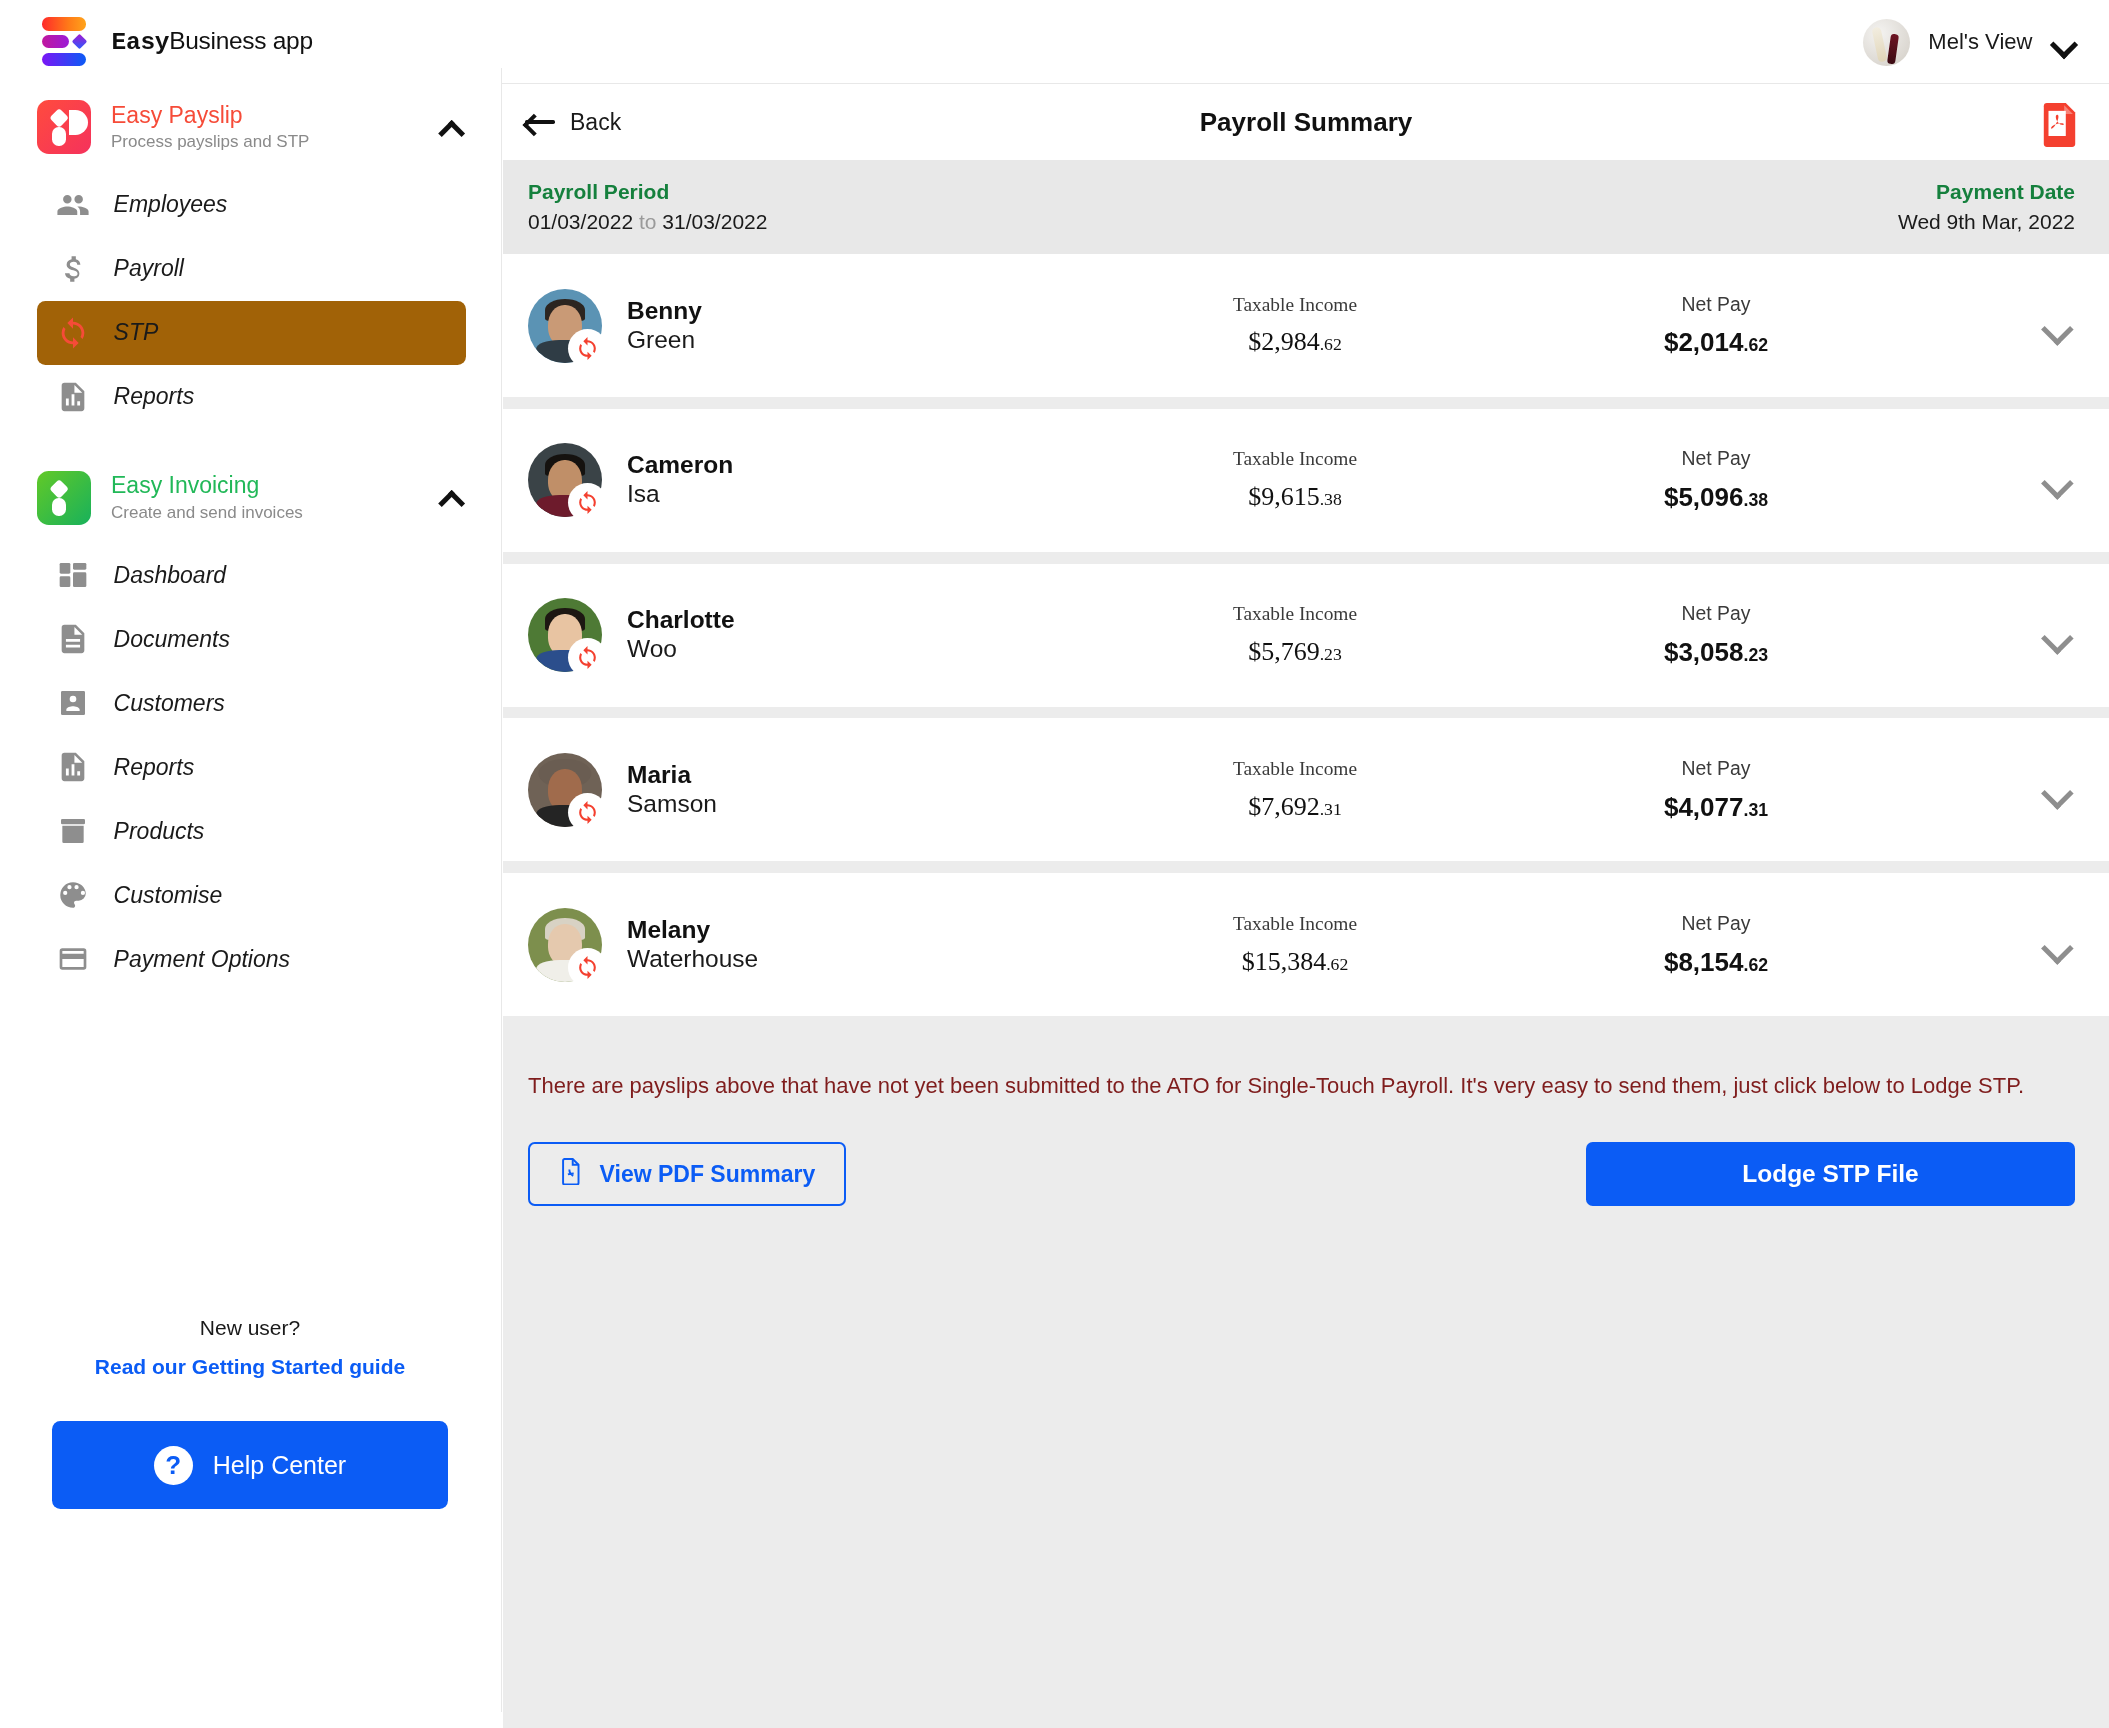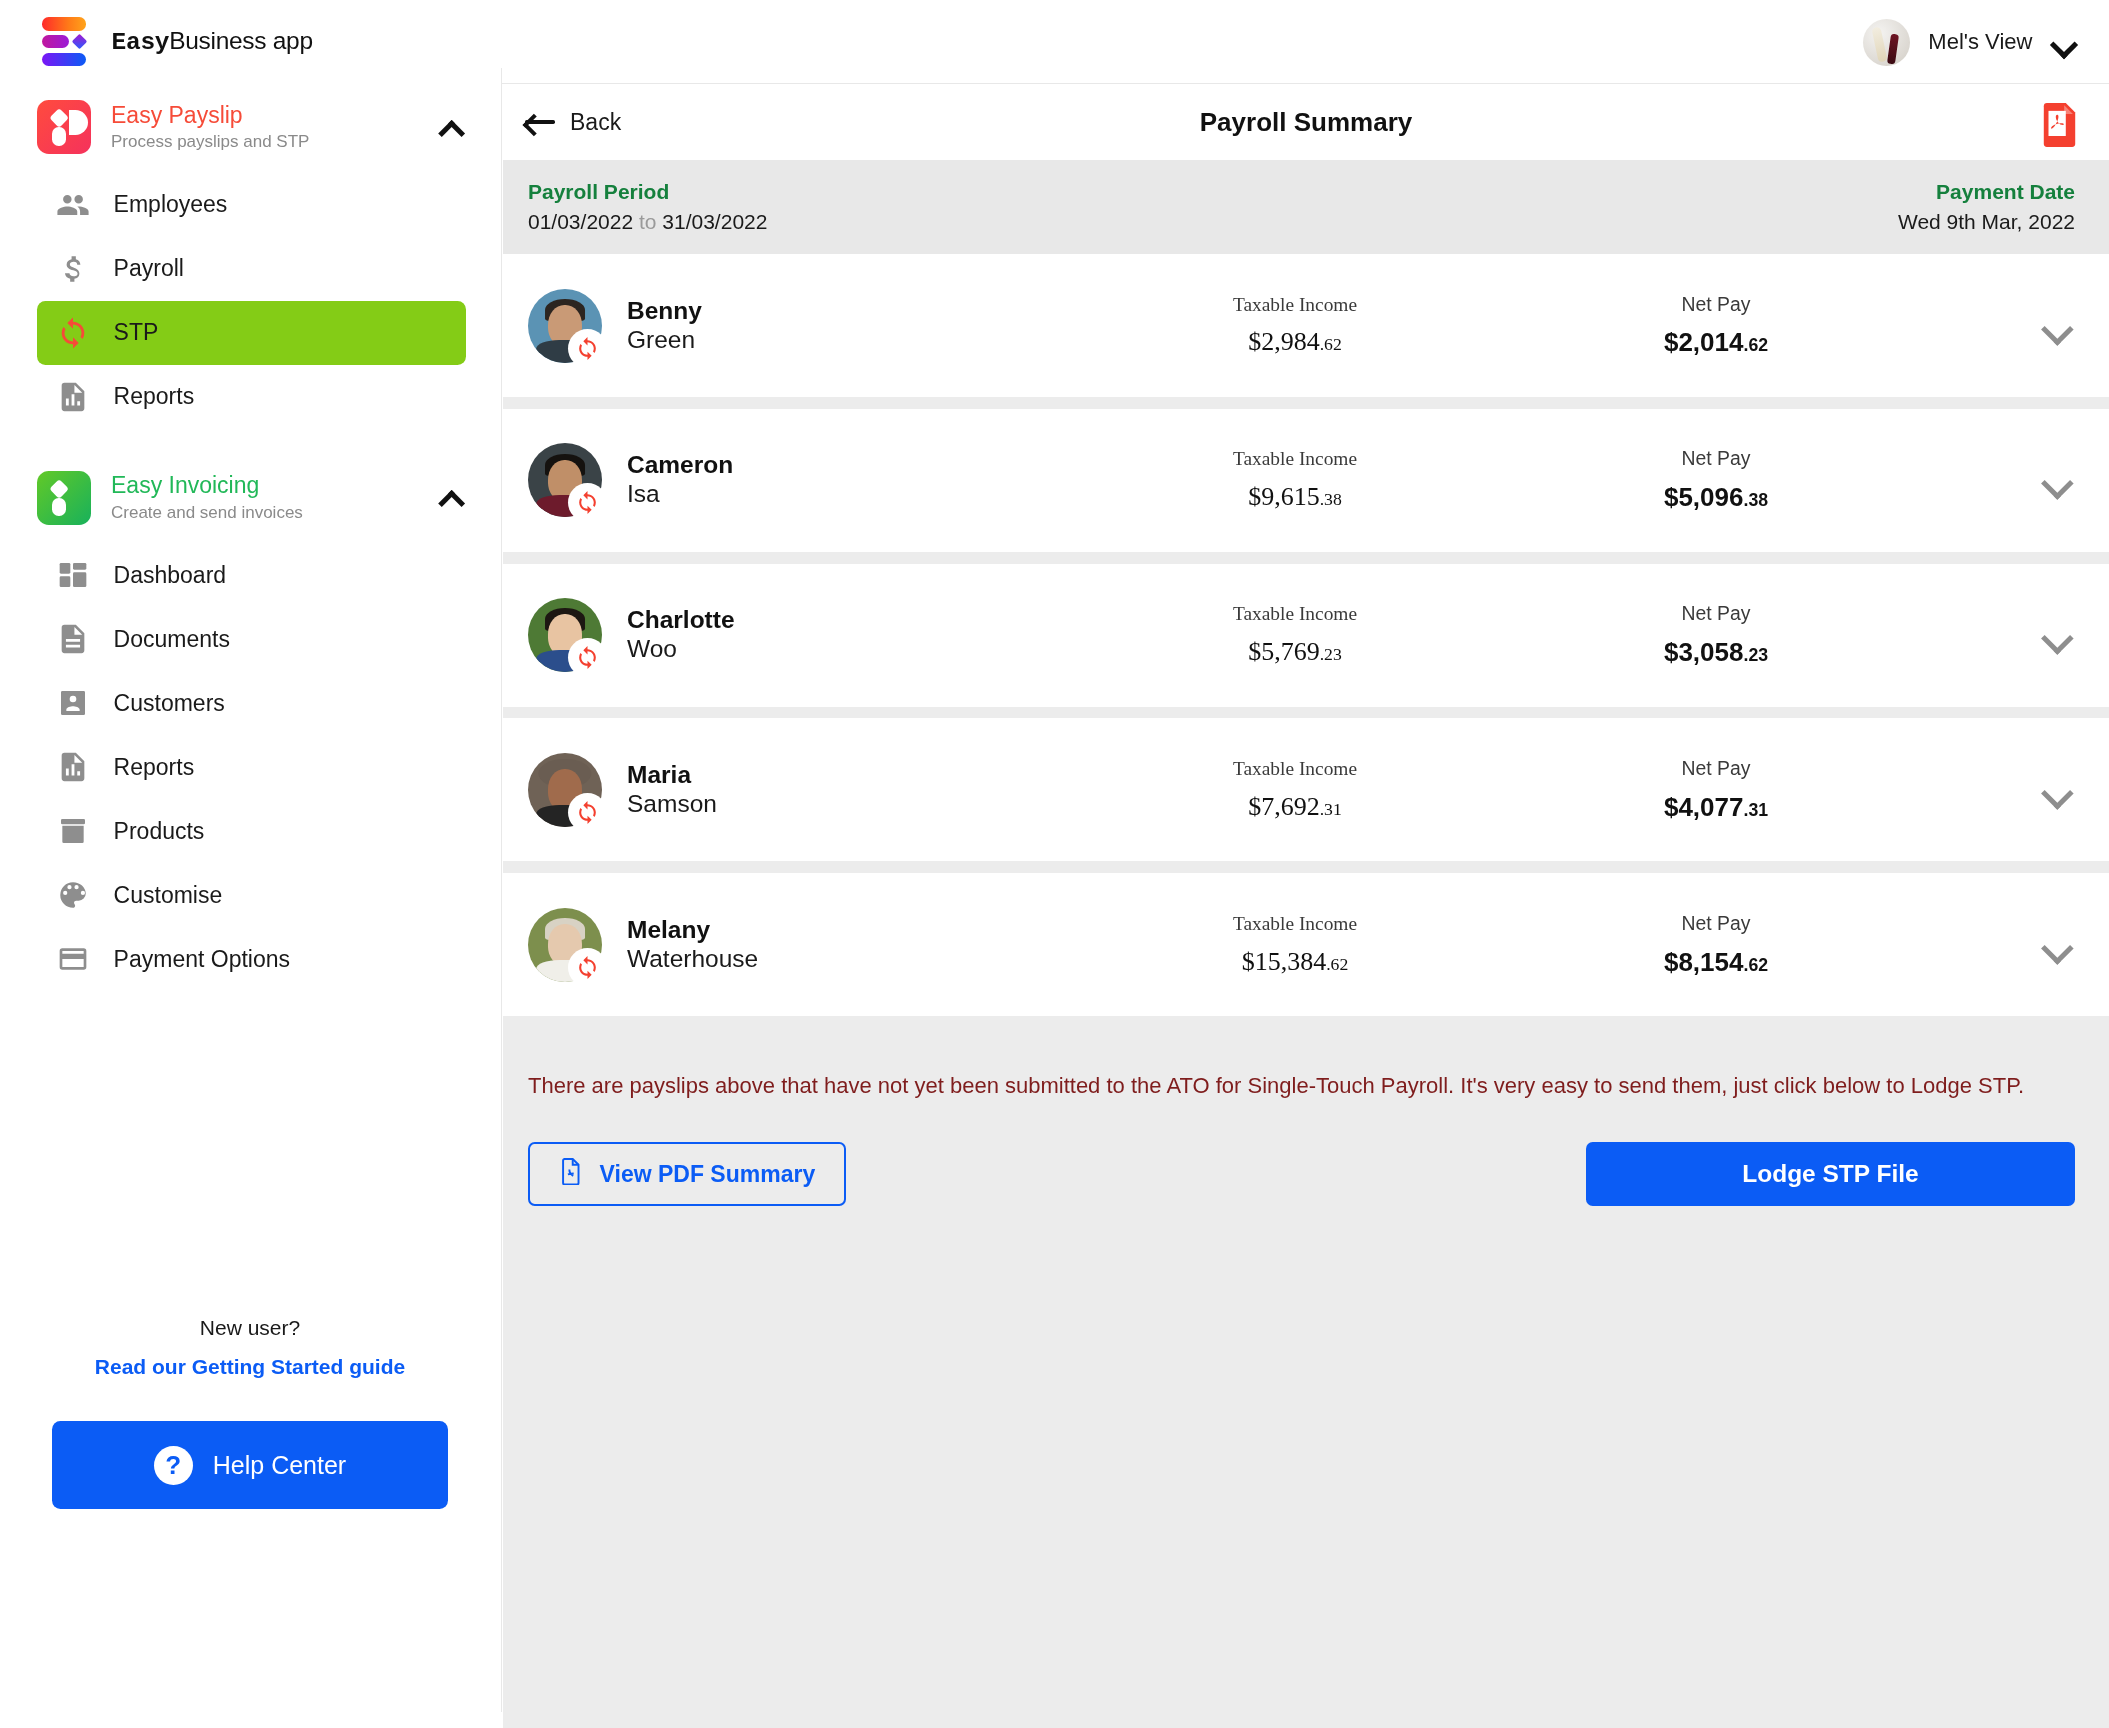--- a/index.html
+++ b/index.html
@@ -124,23 +124,23 @@
     content: ""; position: absolute; left: 3.4px; top: 3.4px;
     width: 14.3px; height: 14.3px;
     border-left: 5px solid #111; border-top: 5px solid #111;
     transform: rotate(45deg);
   }
 
   .nav-list { margin-top: 13.5px; }
   .nav-item {
     display: flex; align-items: center;
     height: 64px; margin: 0 35px 0 37px;
-    padding-left: 18.6px; border-radius: 8.4px; cursor: pointer;
-  }
-  .nav-item.active { background: #84cc16; }
+    padding-left: 18.6px; border-radius: 8.4px; cursor: pointer; font-style: italic;
+  }
+  .nav-item.active { background: #a16207; }
   .nav-icon {
     width: 35px; height: 35px; flex: none;
     display: flex; align-items: center; justify-content: center;
     color: #8e8e8e;
   }
   .nav-icon svg { display: block; }
   .nav-label {
     margin-left: 23px; font-size: 23px; color: #1a1a1a; white-space: nowrap;
   }
 

